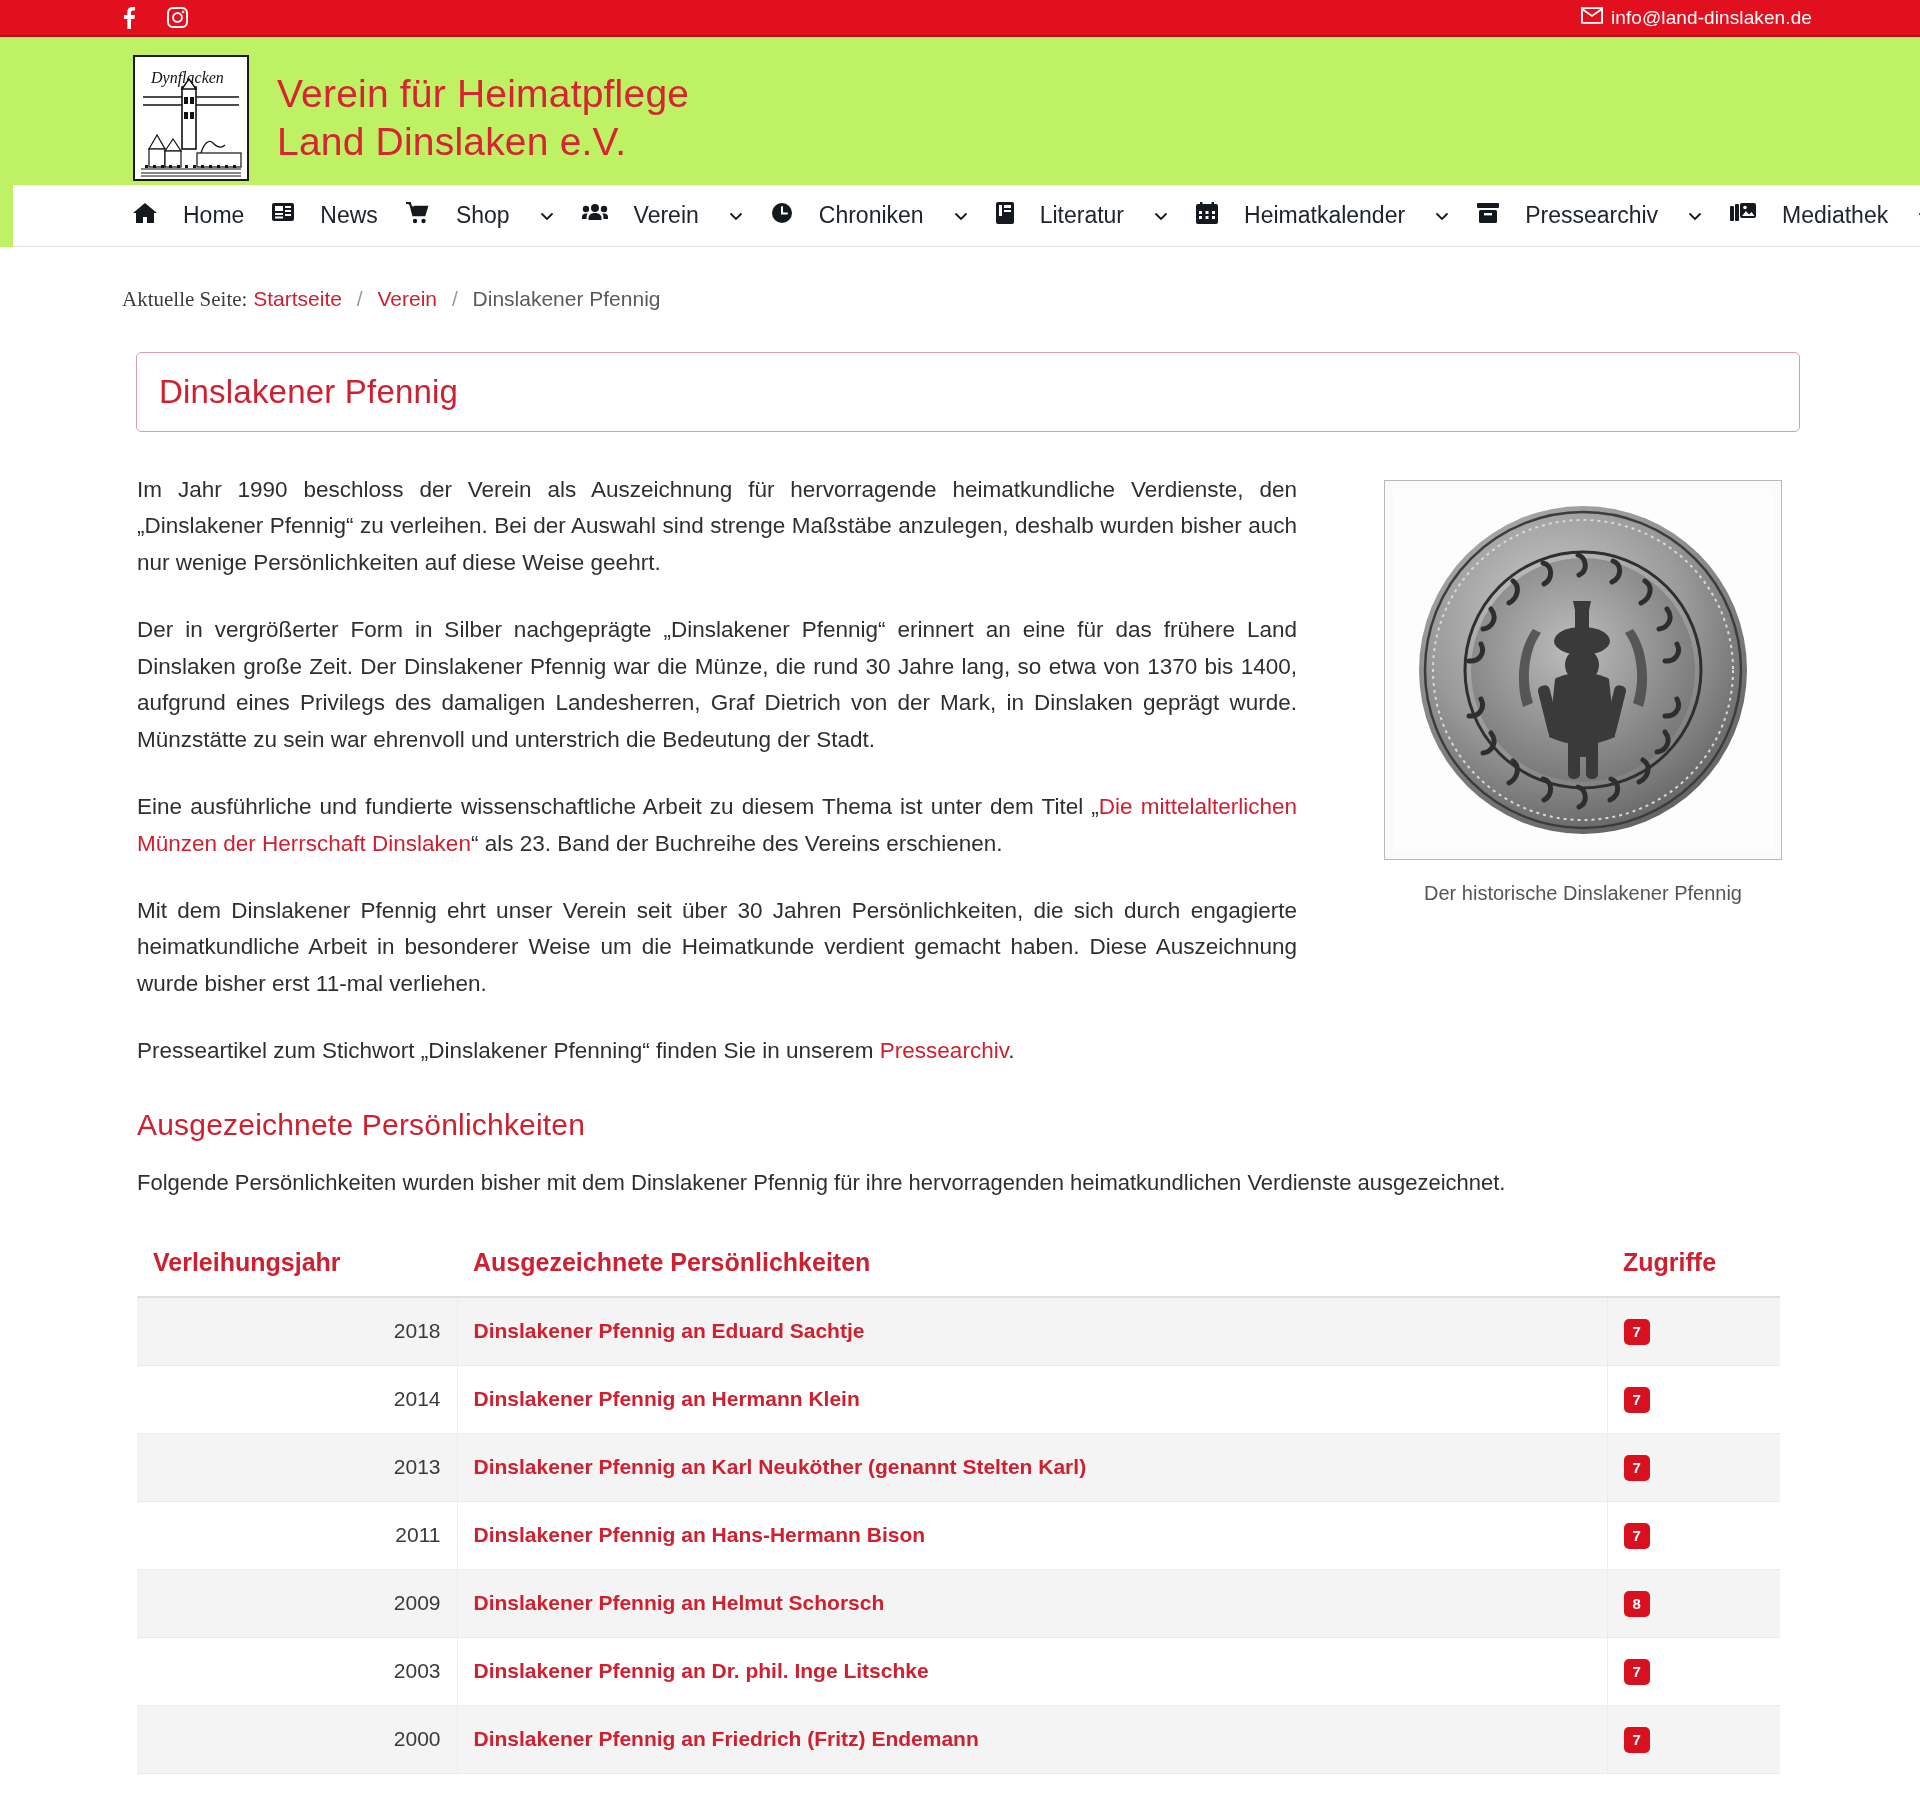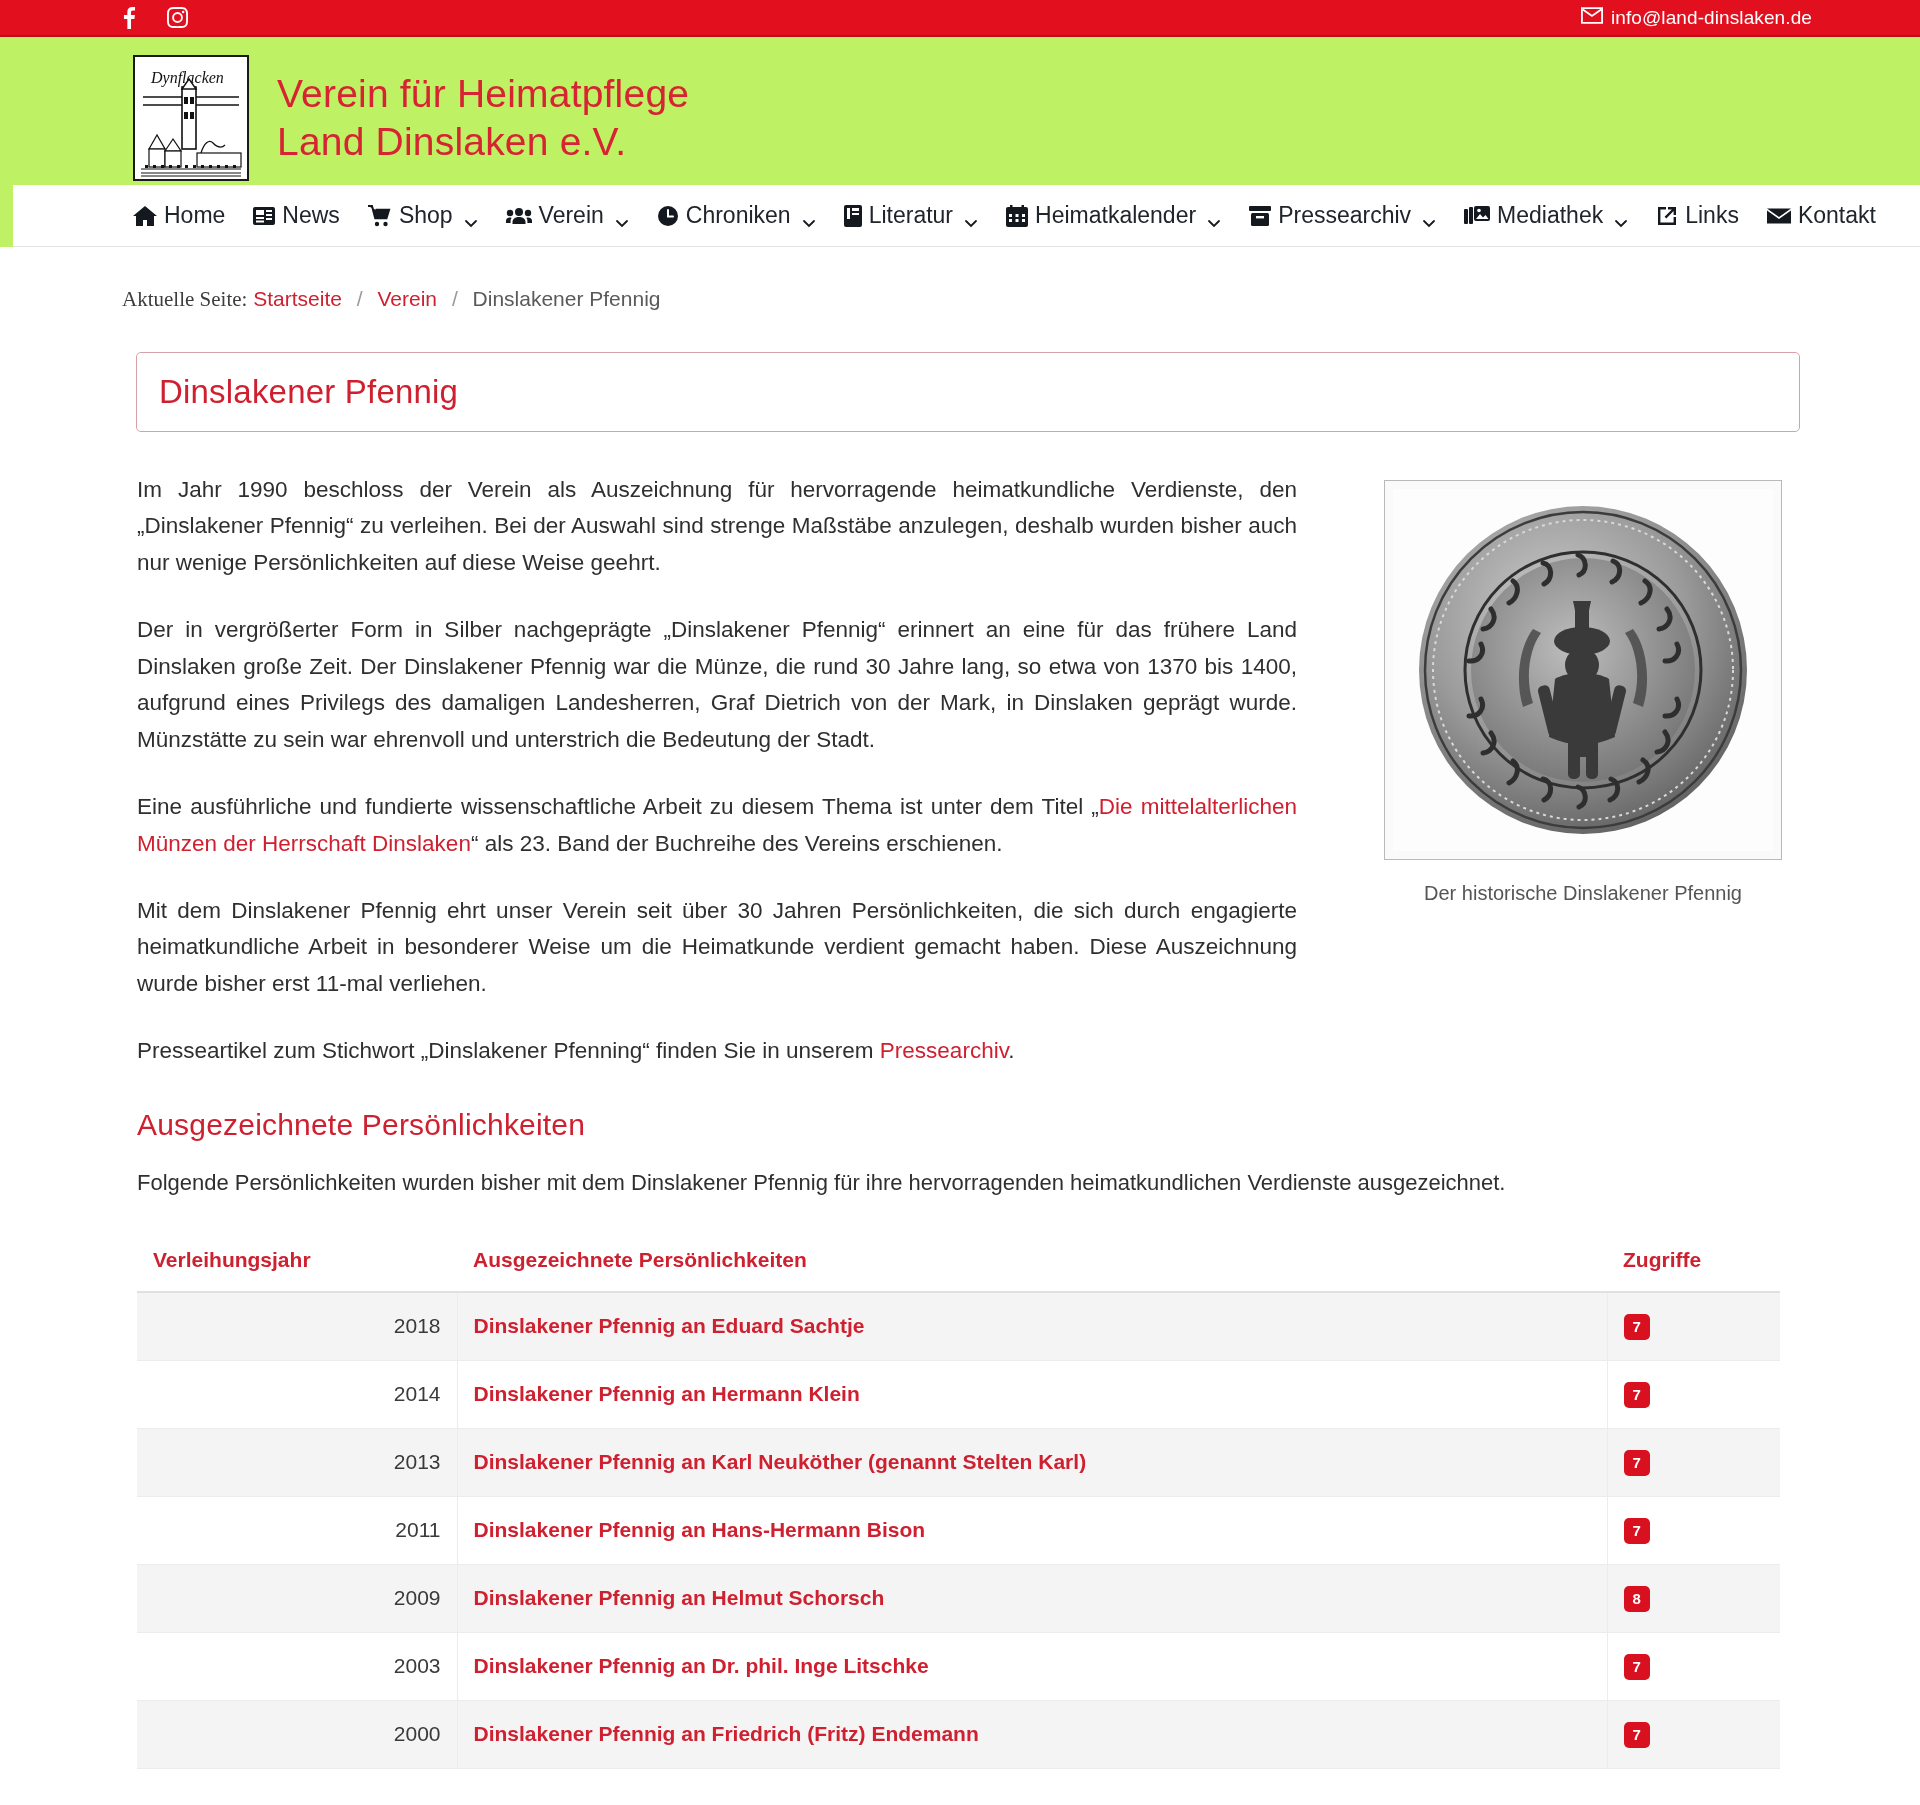--- a/index.html
+++ b/index.html
@@ -72,22 +72,22 @@
     background: #ffffff;
     border-bottom: 1px solid #e3e3e3;
     padding: 0 0 0 120px;
     height: 62px;
     display: flex;
     align-items: center;
   }
   .nav-list { display: flex; align-items: center; list-style: none; margin: 0; padding: 0; }
   .nav-item {
     display: flex;
-    align-items: center;
-    gap: 7px;
+    align-items: flex-start;
+    gap: 26px;
     padding: 0 14px 0 0;
     margin-right: 14px;
     color: #20242b;
     font-size: 23px;
     cursor: pointer;
     white-space: nowrap;
   }
   .nav-item:last-child { margin-right: 0; }
   .nav-ico { display: flex; align-items: center; }
   .nav-ico svg { fill: #14181f; }
@@ -176,21 +176,21 @@
 
   
   .table-wrap { padding: 0 120px 0 137px; clear: both; }
   table.awards {
     width: 1643px;
     border-collapse: collapse;
     table-layout: fixed;
   }
   table.awards thead th {
     color: #cf2030;
-    font-size: 21px;
+    font-size: 25px;
     font-weight: bold;
     text-align: left;
     padding: 18px 16px 19px 16px;
     border-bottom: 2px solid #e0e0e0;
     background: #ffffff;
     white-space: nowrap;
   }
   table.awards th.col-year { width: 320px; }
   table.awards th.col-person { width: 1150px; }
   table.awards th.col-hits { width: 173px; }

